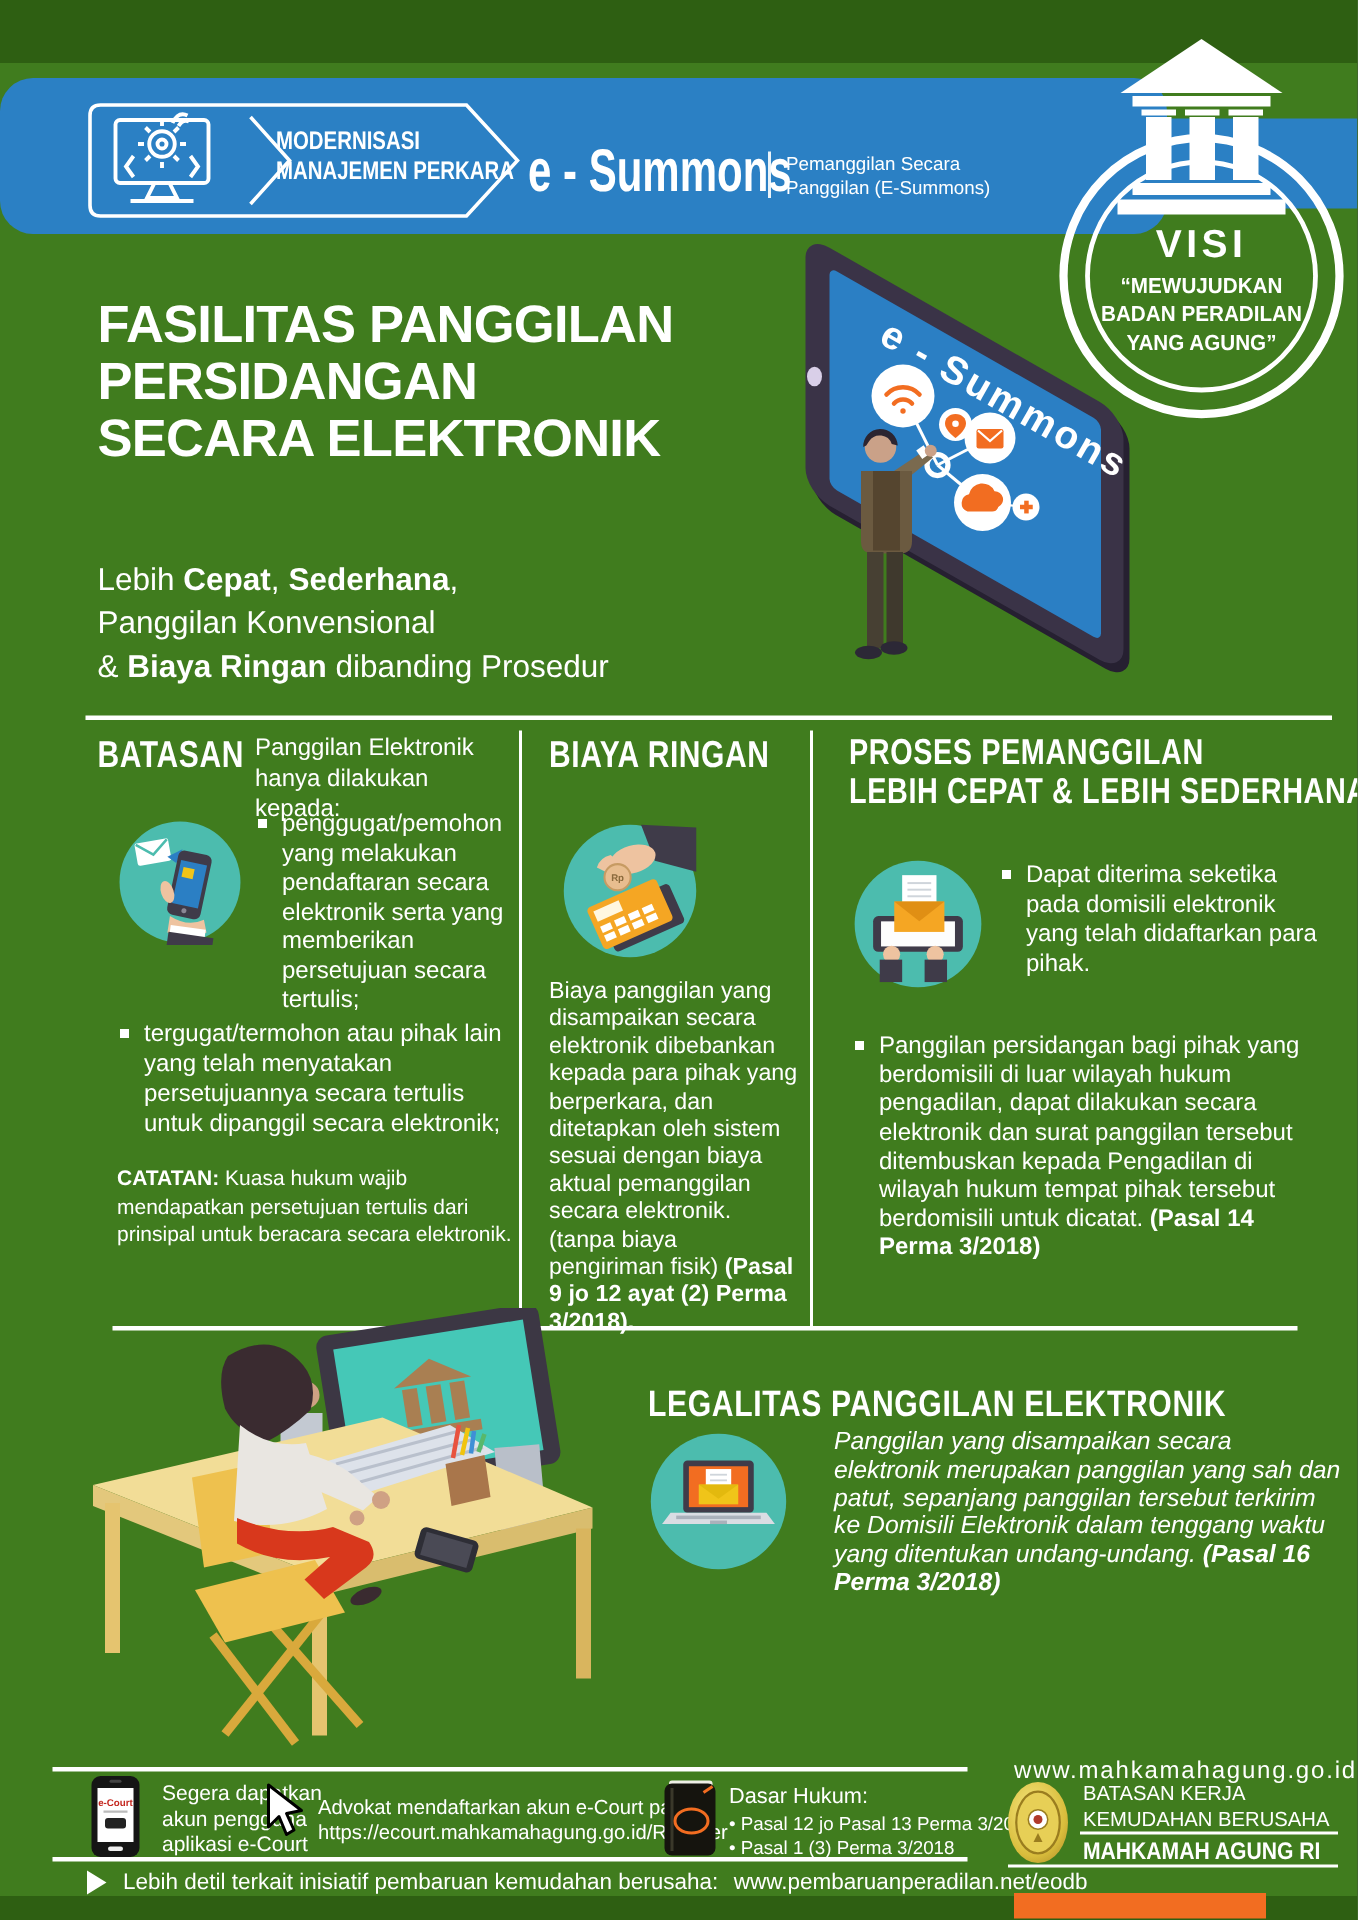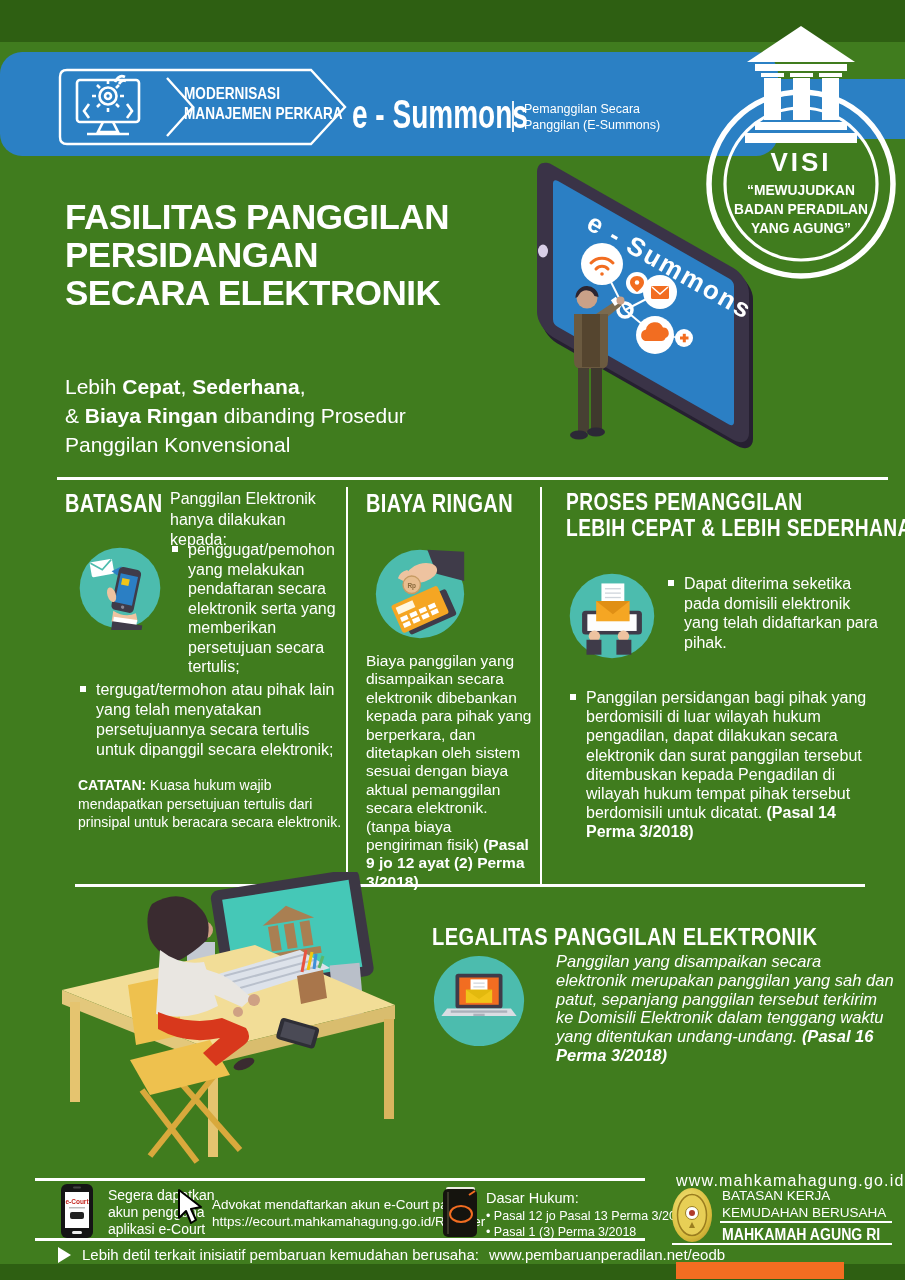--- a/index.html
+++ b/index.html
@@ -86,22 +86,22 @@
     <text x="104" y="217" text-anchor="middle" font-size="14.5" font-weight="bold" fill="#fff" textLength="100" lengthAdjust="spacingAndGlyphs">YANG AGUNG”</text>
   </svg>
 
   <div class="abs" style="left:65px;top:198px;width:470px;">
     <div class="hero-line">FASILITAS PANGGILAN</div>
     <div class="hero-line">PERSIDANGAN</div>
     <div class="hero-line">SECARA ELEKTRONIK</div>
   </div>
   <div class="abs hero-sub" style="left:65px;top:372px;width:430px;">
     <div><span>Lebih </span><span class="bold">Cepat</span><span>, </span><span class="bold">Sederhana</span><span>,</span></div>
+    <div><span>Panggilan Konvensional</span></div>
     <div><span>&amp; </span><span class="bold">Biaya Ringan</span><span> dibanding Prosedur</span></div>
-    <div><span>Panggilan Konvensional</span></div>
   </div>
 
   <svg class="abs" style="left:488px;top:142px;" width="316" height="335" viewBox="0 0 316 335">
     <g transform="translate(53,20) skewY(29.7)">
         <rect x="0" y="0" width="212" height="172" rx="16" fill="#262031"></rect>
       </g>
     <g transform="translate(49,14) skewY(29.7)">
       <rect x="0" y="0" width="212" height="172" rx="16" fill="#3a3347"></rect>
       <rect x="16" y="13" width="181" height="146" rx="5" fill="#2b7fc4"></rect>
     </g>

